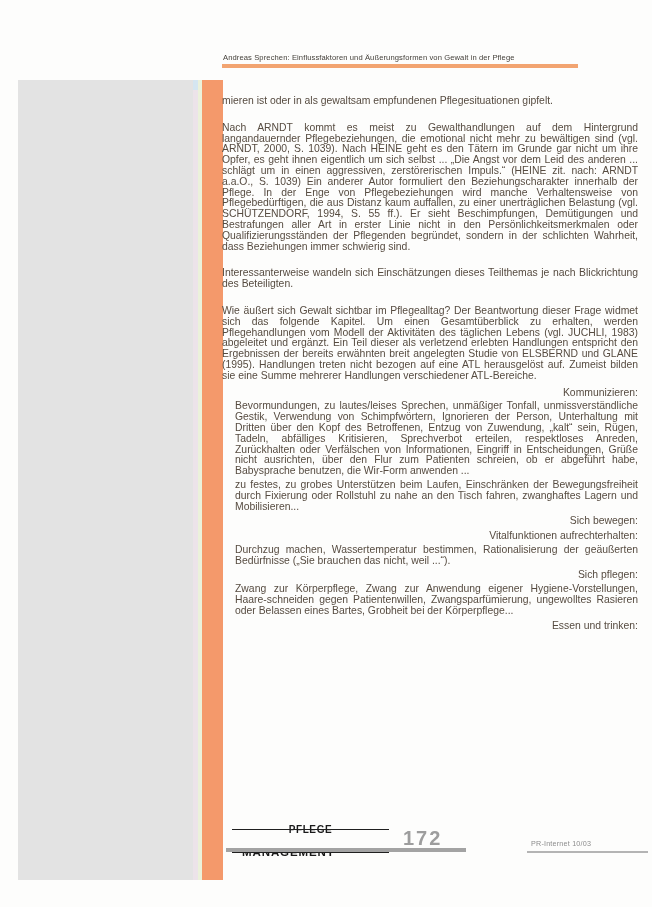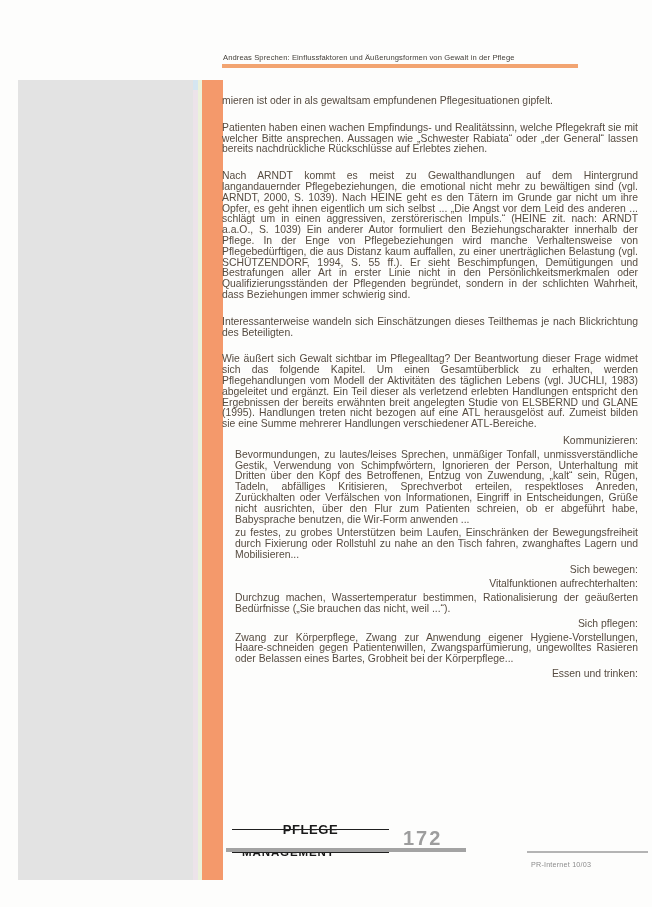--- a/index.html
+++ b/index.html
@@ -39,56 +39,55 @@
     color:#211c18; letter-spacing:0.3px;
     margin:32px 0 24px 0; text-align:left;
   }
   .blk.label    { margin:4px 0 3px 0; text-align:right; }
   .blk.indented { padding-left:13px; margin:0 0 3px 0; }
 
   
   .footer-logo { left:232px; top:825px; width:157px; color:#1a1a1a; }
   .logo-row1 {
     position:relative; text-align:center;
-    font-weight:bold; font-size:13px; line-height:9px; letter-spacing:0.6px;
+    font-weight:bold; font-size:10px; line-height:9px; letter-spacing:0.6px;
   }
   .logo-row1::after {
     content:""; position:absolute; left:0; right:0; top:4px; height:1.4px; background:#1f1f1f;
   }
   .logo-row2 {
     position:relative; padding-left:10px; margin-top:13px;
     font-weight:bold; font-size:11.5px; line-height:10px; letter-spacing:0.9px;
   }
   .logo-row2::after {
     content:""; position:absolute; left:0; right:0; top:4.5px; height:1.4px; background:#1f1f1f;
   }
   .page-number {
     left:403px; top:827px;
     font-size:20px; font-weight:bold; letter-spacing:2px;
     color:var(--footer_gray,#9d9d9d);
   }
   .footer-rule-thick { left:226px; top:848px; width:240px; height:4px; background:#a3a3a3; }
-  .journal-ref { left:531px; top:839px; font-size:7.2px; letter-spacing:0.2px; color:#8c8c8c; white-space:nowrap;margin-top:21px; }
+  .journal-ref { left:531px; top:839px; font-size:7.2px; letter-spacing:0.2px; color:#8c8c8c; white-space:nowrap; }
   .footer-rule-thin  { left:527px; top:851px; width:121px; height:1.5px; background:#b4b4b4; }
 </style>
 </head>
 <body style="--accent_orange: #f4996b; --underline_orange: #f2a471; --panel_gray: #e3e3e3; --text_color: #564b40; --footer_gray: #9d9d9d;">
 
 <div class="layer gray-panel"></div>
 <div class="layer edge-pink"></div>
 <div class="layer edge-blue"></div>
 <div class="layer edge-green"></div>
 <div class="layer accent-bar"></div>
 
 <div class="layer running-header">Andreas Sprechen: Einflussfaktoren und Äußerungsformen von Gewalt in der Pflege</div>
 <div class="layer header-underline"></div>
 
 <div class="layer text-column">
     <div class="blk body">mieren ist oder in als gewaltsam empfundenen Pflegesituationen gipfelt.</div>
-    <div class="blk body">Patienten haben einen wachen Empfindungs- und Realitätssinn, welche Pflegekraft sie mit welcher Bitte ansprechen. Aussagen wie „Schwester Rabiata“ oder „der General“ lassen bereits nachdrückliche Rückschlüsse auf Erlebtes ziehen.</div>
     <div class="blk body">Nach ARNDT kommt es meist zu Gewalthandlungen auf dem Hintergrund langandauernder Pflegebeziehungen, die emotional nicht mehr zu bewältigen sind (vgl. ARNDT, 2000, S. 1039). Nach HEINE geht es den Tätern im Grunde gar nicht um ihre Opfer, es geht ihnen eigentlich um sich selbst ... „Die Angst vor dem Leid des anderen ... schlägt um in einen aggressiven, zerstörerischen Impuls.“ (HEINE zit. nach: ARNDT a.a.O., S. 1039) Ein anderer Autor formuliert den Beziehungscharakter innerhalb der Pflege. In der Enge von Pflegebeziehungen wird manche Verhaltensweise von Pflegebedürftigen, die aus Distanz kaum auffallen, zu einer unerträglichen Belastung (vgl. SCHÜTZENDORF, 1994, S. 55 ff.). Er sieht Beschimpfungen, Demütigungen und Bestrafungen aller Art in erster Linie nicht in den Persönlichkeitsmerkmalen oder Qualifizierungsständen der Pflegenden begründet, sondern in der schlichten Wahrheit, dass Beziehungen immer schwierig sind.</div>
     <div class="blk body">Interessanterweise wandeln sich Einschätzungen dieses Teilthemas je nach Blickrichtung des Beteiligten.</div>
     <div class="blk body">Wie äußert sich Gewalt sichtbar im Pflegealltag? Der Beantwortung dieser Frage widmet sich das folgende Kapitel. Um einen Gesamtüberblick zu erhalten, werden Pflegehandlungen vom Modell der Aktivitäten des täglichen Lebens (vgl. JUCHLI, 1983) abgeleitet und ergänzt. Ein Teil dieser als verletzend erlebten Handlungen entspricht den Ergebnissen der bereits erwähnten breit angelegten Studie von ELSBERND und GLANE (1995). Handlungen treten nicht bezogen auf eine ATL herausgelöst auf. Zumeist bilden sie eine Summe mehrerer Handlungen verschiedener ATL-Bereiche.</div>
     <div class="blk label">Kommunizieren:</div>
     <div class="blk indented">Bevormundungen, zu lautes/leises Sprechen, unmäßiger Tonfall, unmissverständliche Gestik, Verwendung von Schimpfwörtern, Ignorieren der Person, Unterhaltung mit Dritten über den Kopf des Betroffenen, Entzug von Zuwendung, „kalt“ sein, Rügen, Tadeln, abfälliges Kritisieren, Sprechverbot erteilen, respektloses Anreden, Zurückhalten oder Verfälschen von Informationen, Eingriff in Entscheidungen, Grüße nicht ausrichten, über den Flur zum Patienten schreien, ob er abgeführt habe, Babysprache benutzen, die Wir-Form anwenden ...</div>
     <div class="blk indented">zu festes, zu grobes Unterstützen beim Laufen, Einschränken der Bewegungsfreiheit durch Fixierung oder Rollstuhl zu nahe an den Tisch fahren, zwanghaftes Lagern und Mobilisieren...</div>
     <div class="blk label">Sich bewegen:</div>
     <div class="blk label">Vitalfunktionen aufrechterhalten:</div>
     <div class="blk indented">Durchzug machen, Wassertemperatur bestimmen, Rationalisierung der geäußerten Bedürfnisse („Sie brauchen das nicht, weil ...“).</div>
     <div class="blk label">Sich pflegen:</div>

